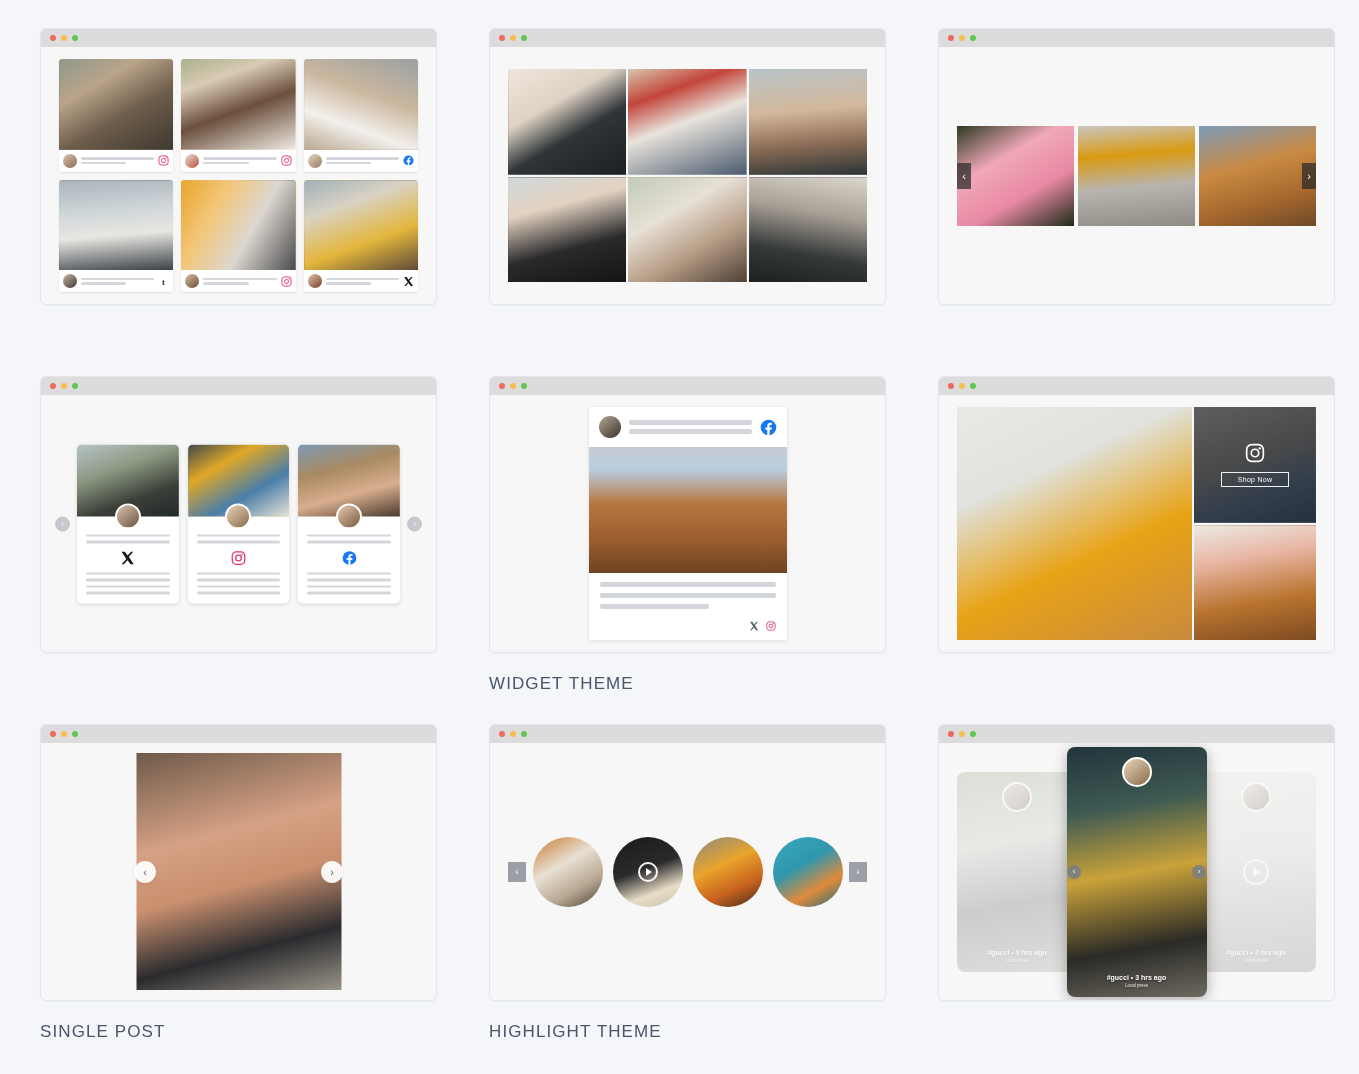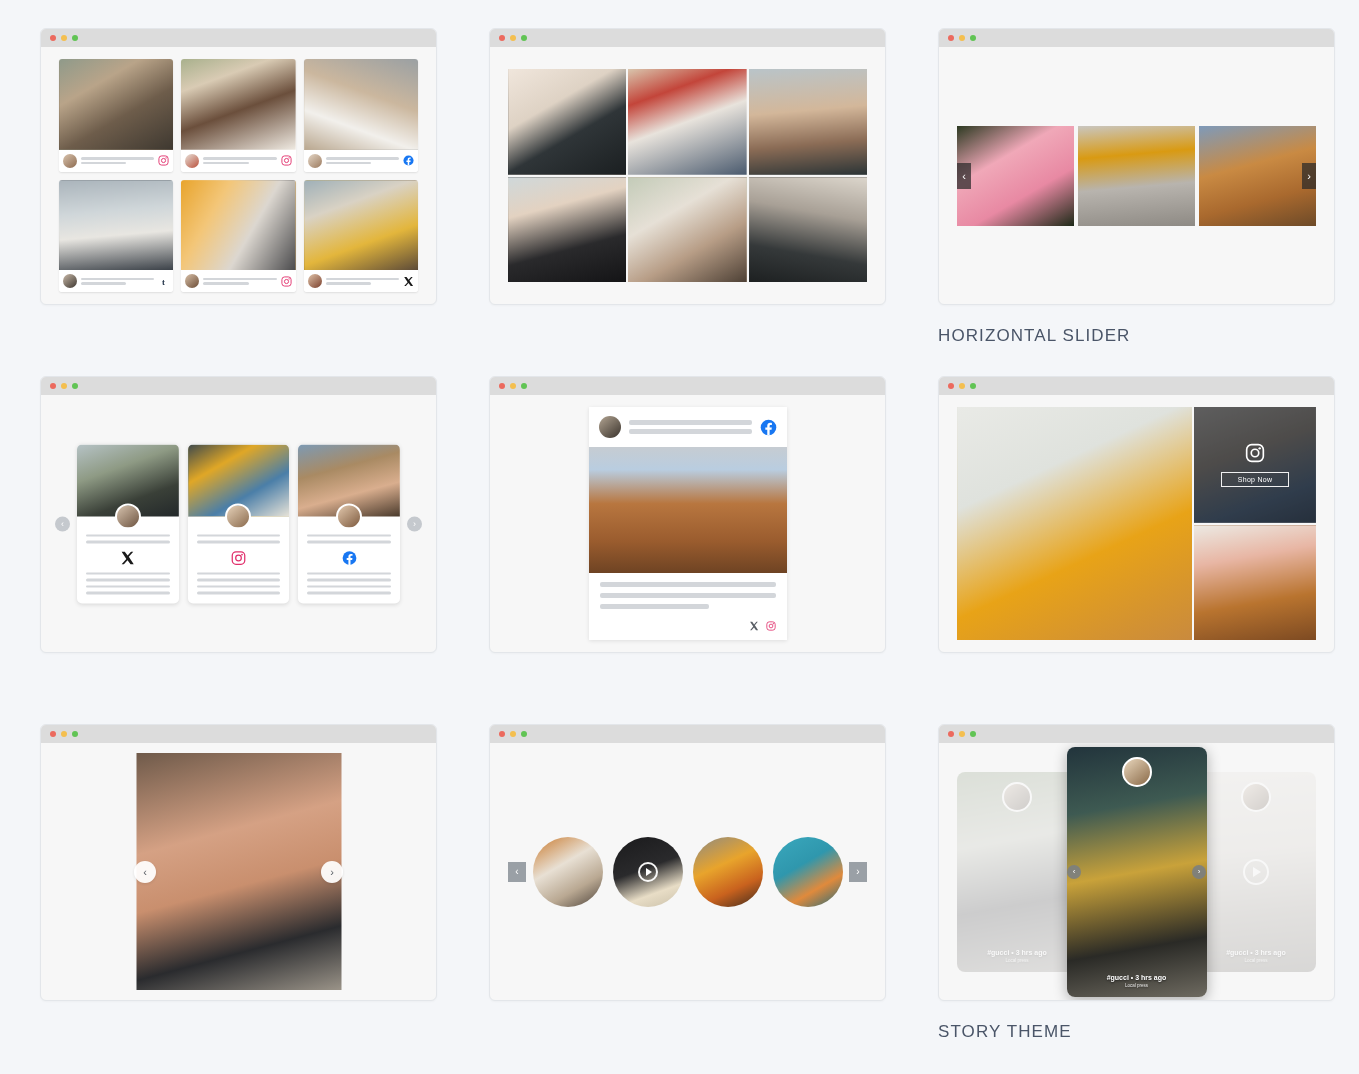--- a/index.html
+++ b/index.html
@@ -403,21 +403,20 @@
       <div class="viewport">
         <div class="hs-track">
           <div class="ph" style="background-image:linear-gradient(150deg,#2d3a22 0%,#f0a8b8 35%,#e889a3 65%,#1e2a18 100%);"></div>
           <div class="ph" style="background-image:linear-gradient(175deg,#c9c6c0 0%,#d99a12 30%,#b8b4ae 60%,#8e8a84 100%);"></div>
           <div class="ph" style="background-image:linear-gradient(165deg,#7e9aba 0%,#c98a43 40%,#a9692e 70%,#6d4a28 100%);"></div>
         </div>
         <div class="hs-arrow l">‹</div>
         <div class="hs-arrow r">›</div>
       </div>
     </div>
-    <div class="theme-label">HORIZONTAL SLIDER</div>
   </div>
 
   <div class="theme-cell">
     <div class="browser">
       <div class="chrome">
         <span class="dot r"></span>
         <span class="dot y"></span>
         <span class="dot g"></span>
       </div>
       <div class="viewport">
@@ -528,20 +527,21 @@
                     <rect x="2" y="2" width="20" height="20" rx="6"></rect>
                     <circle cx="12" cy="12" r="4.5"></circle>
                     <circle cx="17.6" cy="6.4" r="1.4" fill="#e1306c" stroke="none"></circle>
                   </svg>
               </div>
             </div>
           </div>
         </div>
       </div>
     </div>
+    <div class="theme-label">WIDGET THEME</div>
   </div>
 
   <div class="theme-cell">
     <div class="browser">
       <div class="chrome">
         <span class="dot r"></span>
         <span class="dot y"></span>
         <span class="dot g"></span>
       </div>
       <div class="viewport">
@@ -571,20 +571,21 @@
         <span class="dot r"></span>
         <span class="dot y"></span>
         <span class="dot g"></span>
       </div>
       <div class="viewport">
         <div class="sp-img ph" style="background-image:linear-gradient(165deg,#6f5a4a 0%,#d5a184 35%,#c98f6e 55%,#2a2b2e 78%,#9a9388 100%);"></div>
         <div class="sp-arrow l">‹</div>
         <div class="sp-arrow r">›</div>
       </div>
     </div>
+    <div class="theme-label">SINGLE POST</div>
   </div>
 
   <div class="theme-cell">
     <div class="browser">
       <div class="chrome">
         <span class="dot r"></span>
         <span class="dot y"></span>
         <span class="dot g"></span>
       </div>
       <div class="viewport">
@@ -593,20 +594,21 @@
         <div class="hl-track">
           <div class="hl-circle" style="background-image:linear-gradient(150deg,#c97a2e 0%,#e8e0d4 40%,#b9a892 70%,#4a4038 100%);"></div>
           <div class="hl-circle" style="background-image:linear-gradient(160deg,#1a1a1c 0%,#2a2a2c 45%,#e8ddc6 75%,#c9bfa8 100%);">
             <div class="play"></div>
           </div>
           <div class="hl-circle" style="background-image:linear-gradient(155deg,#8d8a84 0%,#e8a42c 40%,#c9621e 70%,#3a2a1e 100%);"></div>
           <div class="hl-circle" style="background-image:linear-gradient(150deg,#3aa8bd 0%,#2f97ad 40%,#e08a3c 70%,#1e6b7d 100%);"></div>
         </div>
       </div>
     </div>
+    <div class="theme-label">HIGHLIGHT THEME</div>
   </div>
 
   <div class="theme-cell">
     <div class="browser">
       <div class="chrome">
         <span class="dot r"></span>
         <span class="dot y"></span>
         <span class="dot g"></span>
       </div>
       <div class="viewport">
@@ -635,16 +637,15 @@
               <div class="t1">#gucci • 3 hrs ago</div>
               <div class="t2">Local press</div>
             </div>
           </div>
 
         </div>
         <div class="st-arrow l">‹</div>
         <div class="st-arrow r">›</div>
       </div>
     </div>
-    <div class="theme-label">STORY THEME</div>
   </div>
 
 </div>
 
 </body></html>

